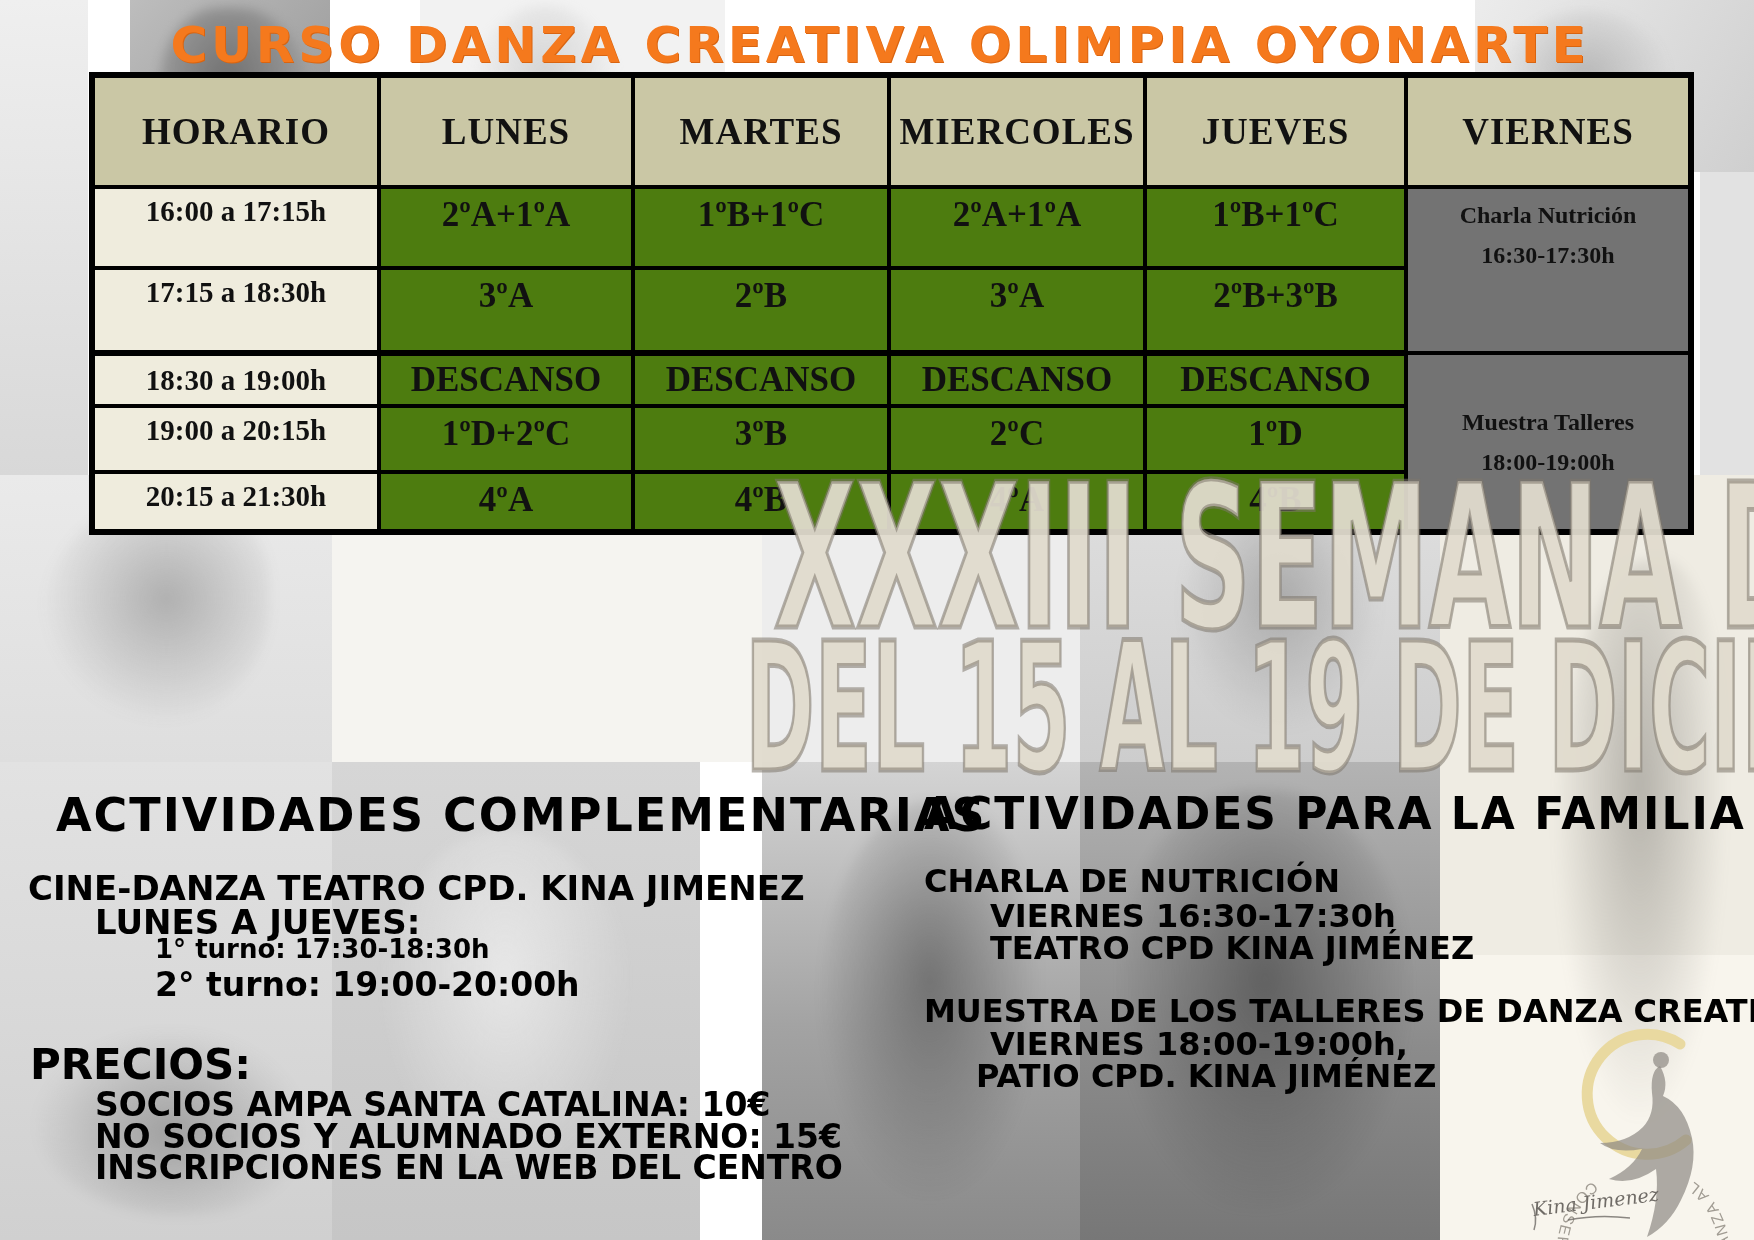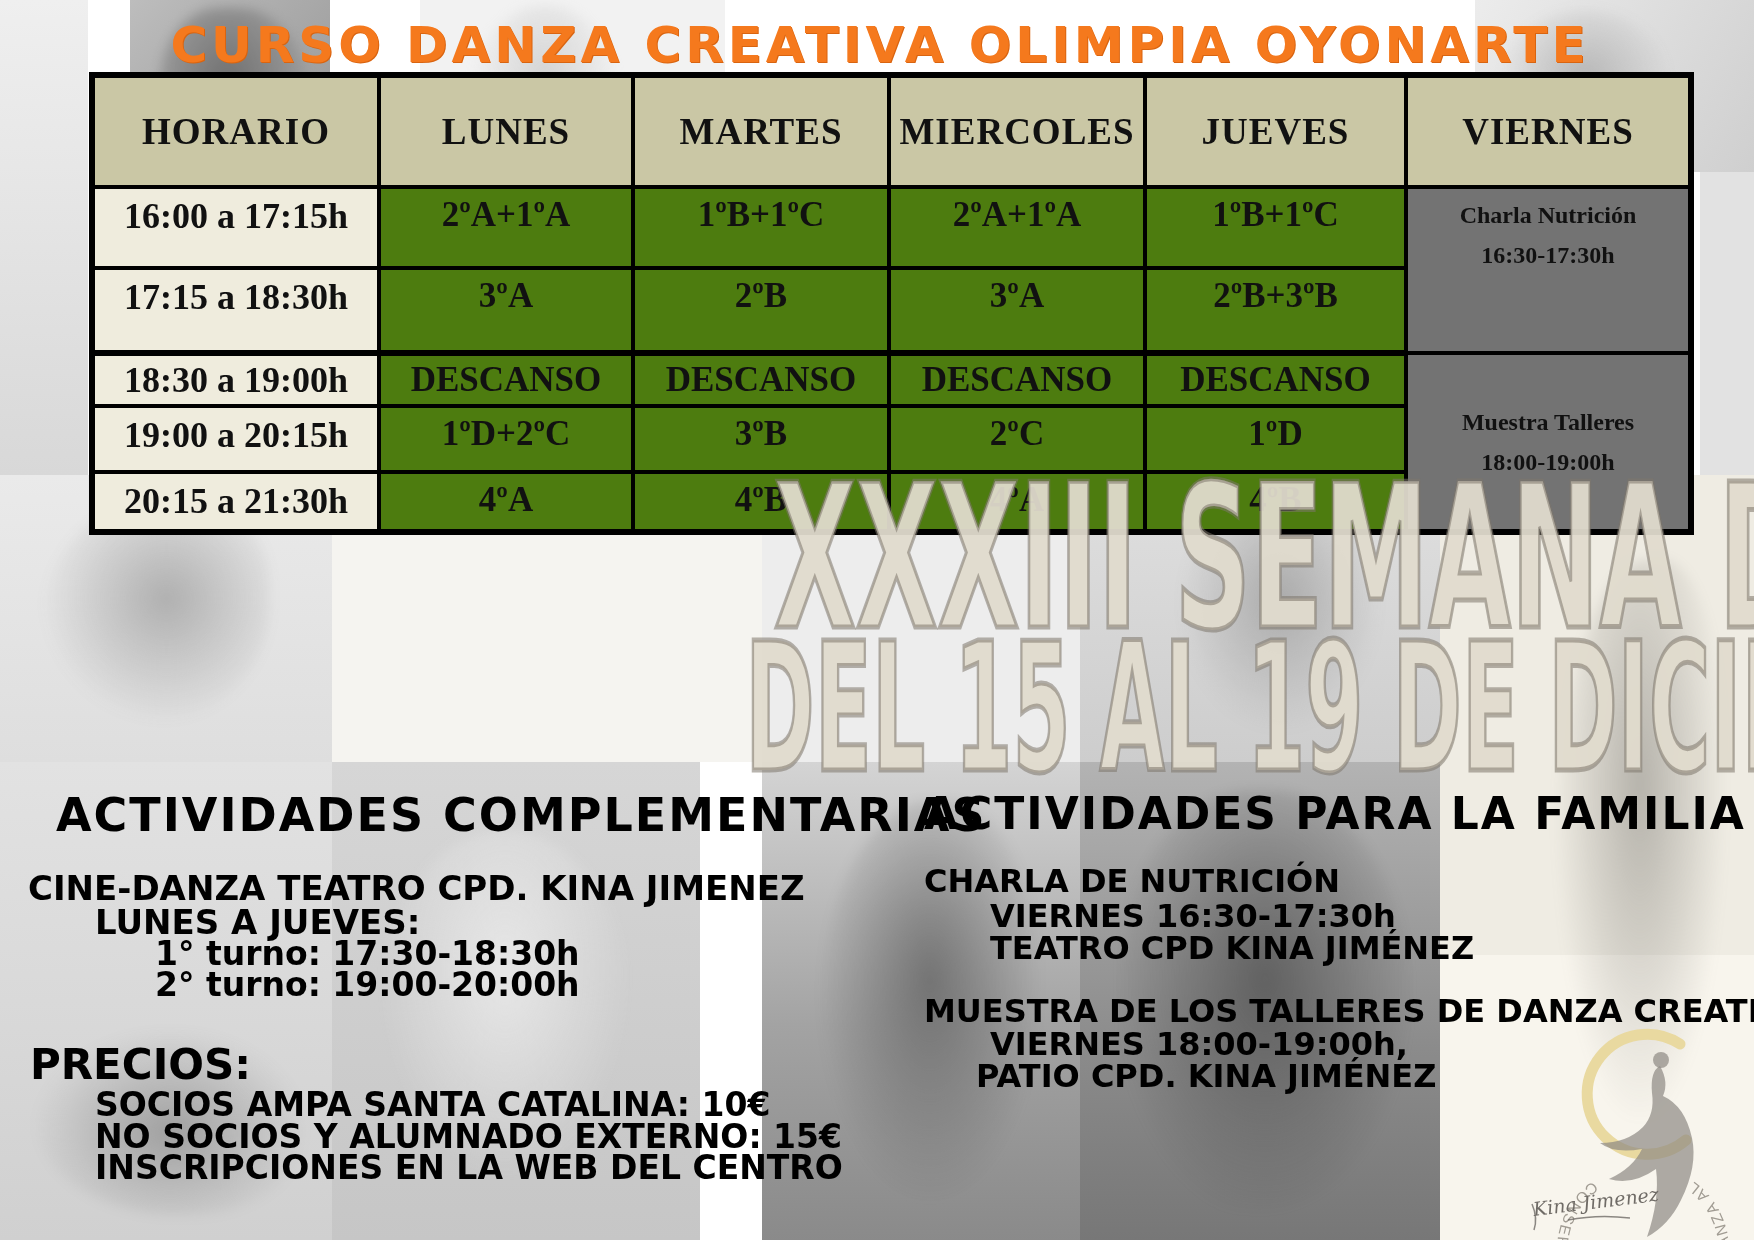--- a/index.html
+++ b/index.html
@@ -51,21 +51,21 @@
   table.schedule{
     position:absolute;left:89px;top:72px;width:1599px;height:405px;
     border-collapse:collapse;table-layout:fixed;
     font-family:"Liberation Serif","DejaVu Serif",serif;font-weight:bold;color:#111;
   }
   table.schedule td,table.schedule th{
     border:4px solid #000;text-align:center;padding:0;
   }
   table.schedule{border:6px solid #000;}
   tr.head th{background:#cac7a5;height:107px;font-size:37px;letter-spacing:1px;vertical-align:middle;}
-  td.time{background:#efecdd;font-size:36px;font-family:Liberation Serif, serif;}
+  td.time{background:#efecdd;font-size:29px;font-family:Liberation Serif, serif;}
   td.cell{background:#4d7c0f;font-size:35px;}
   tr.r1 td{height:71px;vertical-align:top;padding-top:6px;}
   tr.r2 td{height:74px;vertical-align:top;padding-top:6px;}
   tr.r3 td{height:48px;vertical-align:middle;}
   tr.r4 td{height:56px;vertical-align:top;padding-top:6px;}
   tr.r5 td{height:49px;vertical-align:top;padding-top:6px;}
   tr.r2 td{border-bottom-width:6px;}
   td.vcell{background:#737373;font-size:24px;vertical-align:middle;line-height:40px;}
 
   
@@ -82,21 +82,21 @@
   .banner-2 span{font-size:178px;line-height:178px;transform:scaleX(.47);}
 
   
   .comic{position:absolute;color:#000;font-weight:bold;white-space:nowrap;}
   .sec-title{font-size:46px;letter-spacing:2px;}
   .l-title{left:56px;top:788px;}
   .r-title{left:924px;top:788px;font-size:44px;}
 
   .l-cine{left:28px;top:868px;font-size:34px;}
   .l-lunes{left:95px;top:902px;font-size:34px;}
-  .l-t1{left:155px;top:934px;font-size:33px;}
+  .l-t1{left:155px;top:934px;font-size:26px;}
   .l-t2{left:155px;top:965px;font-size:33px;}
   .l-precios{left:30px;top:1040px;font-size:42px;}
   .l-p1{left:95px;top:1085px;font-size:33px;}
   .l-p2{left:95px;top:1117px;font-size:33px;}
   .l-p3{left:95px;top:1148px;font-size:33px;}
 
   .r-charla{left:924px;top:862px;font-size:32px;}
   .r-c1{left:990px;top:897px;font-size:32px;}
   .r-c2{left:990px;top:929px;font-size:32px;}
   .r-muestra{left:924px;top:992px;font-size:32px;}

